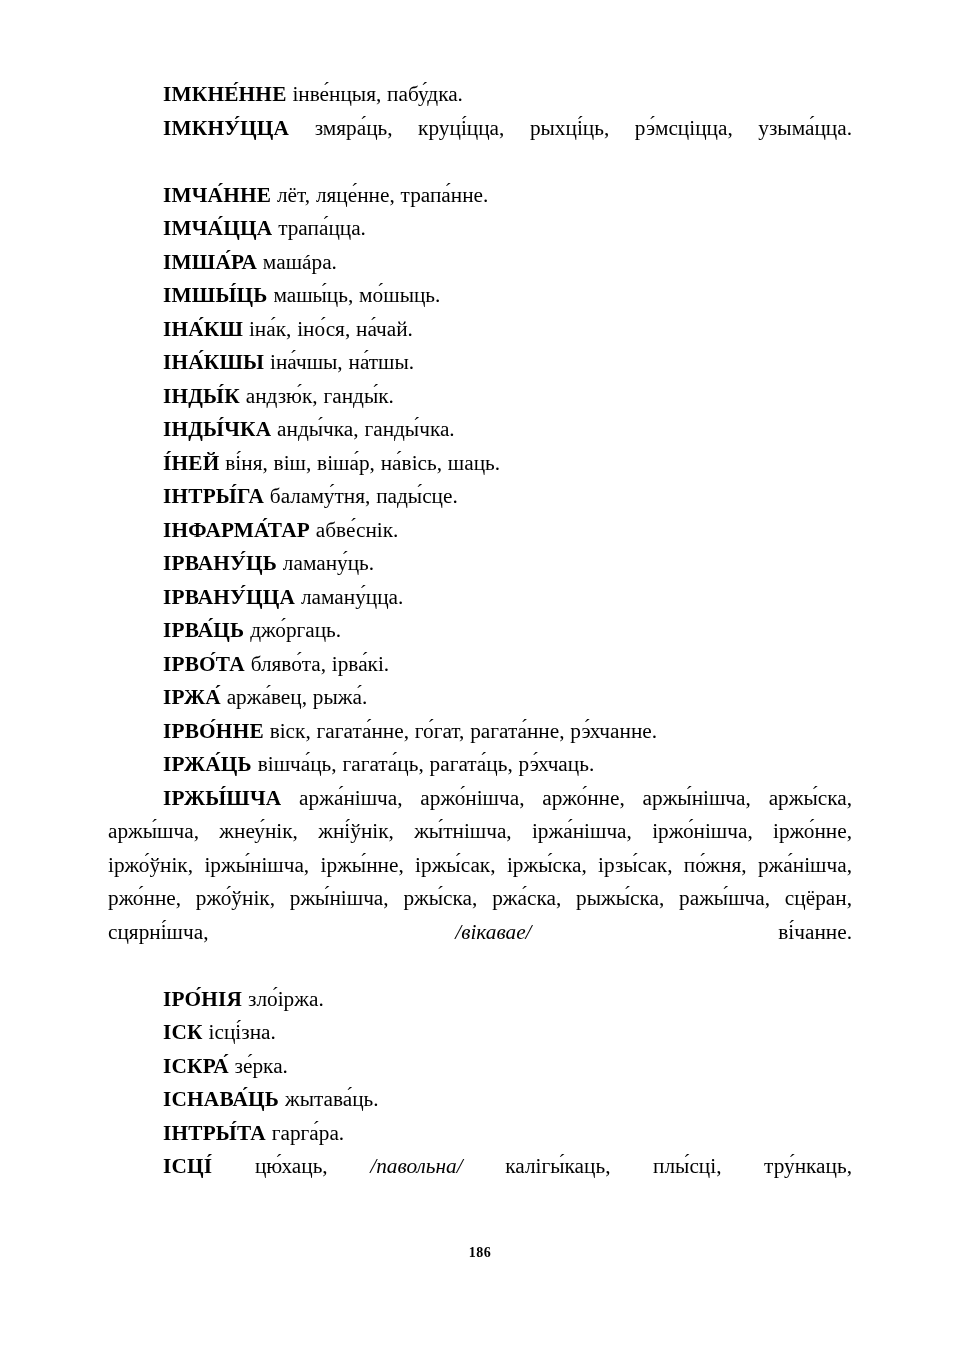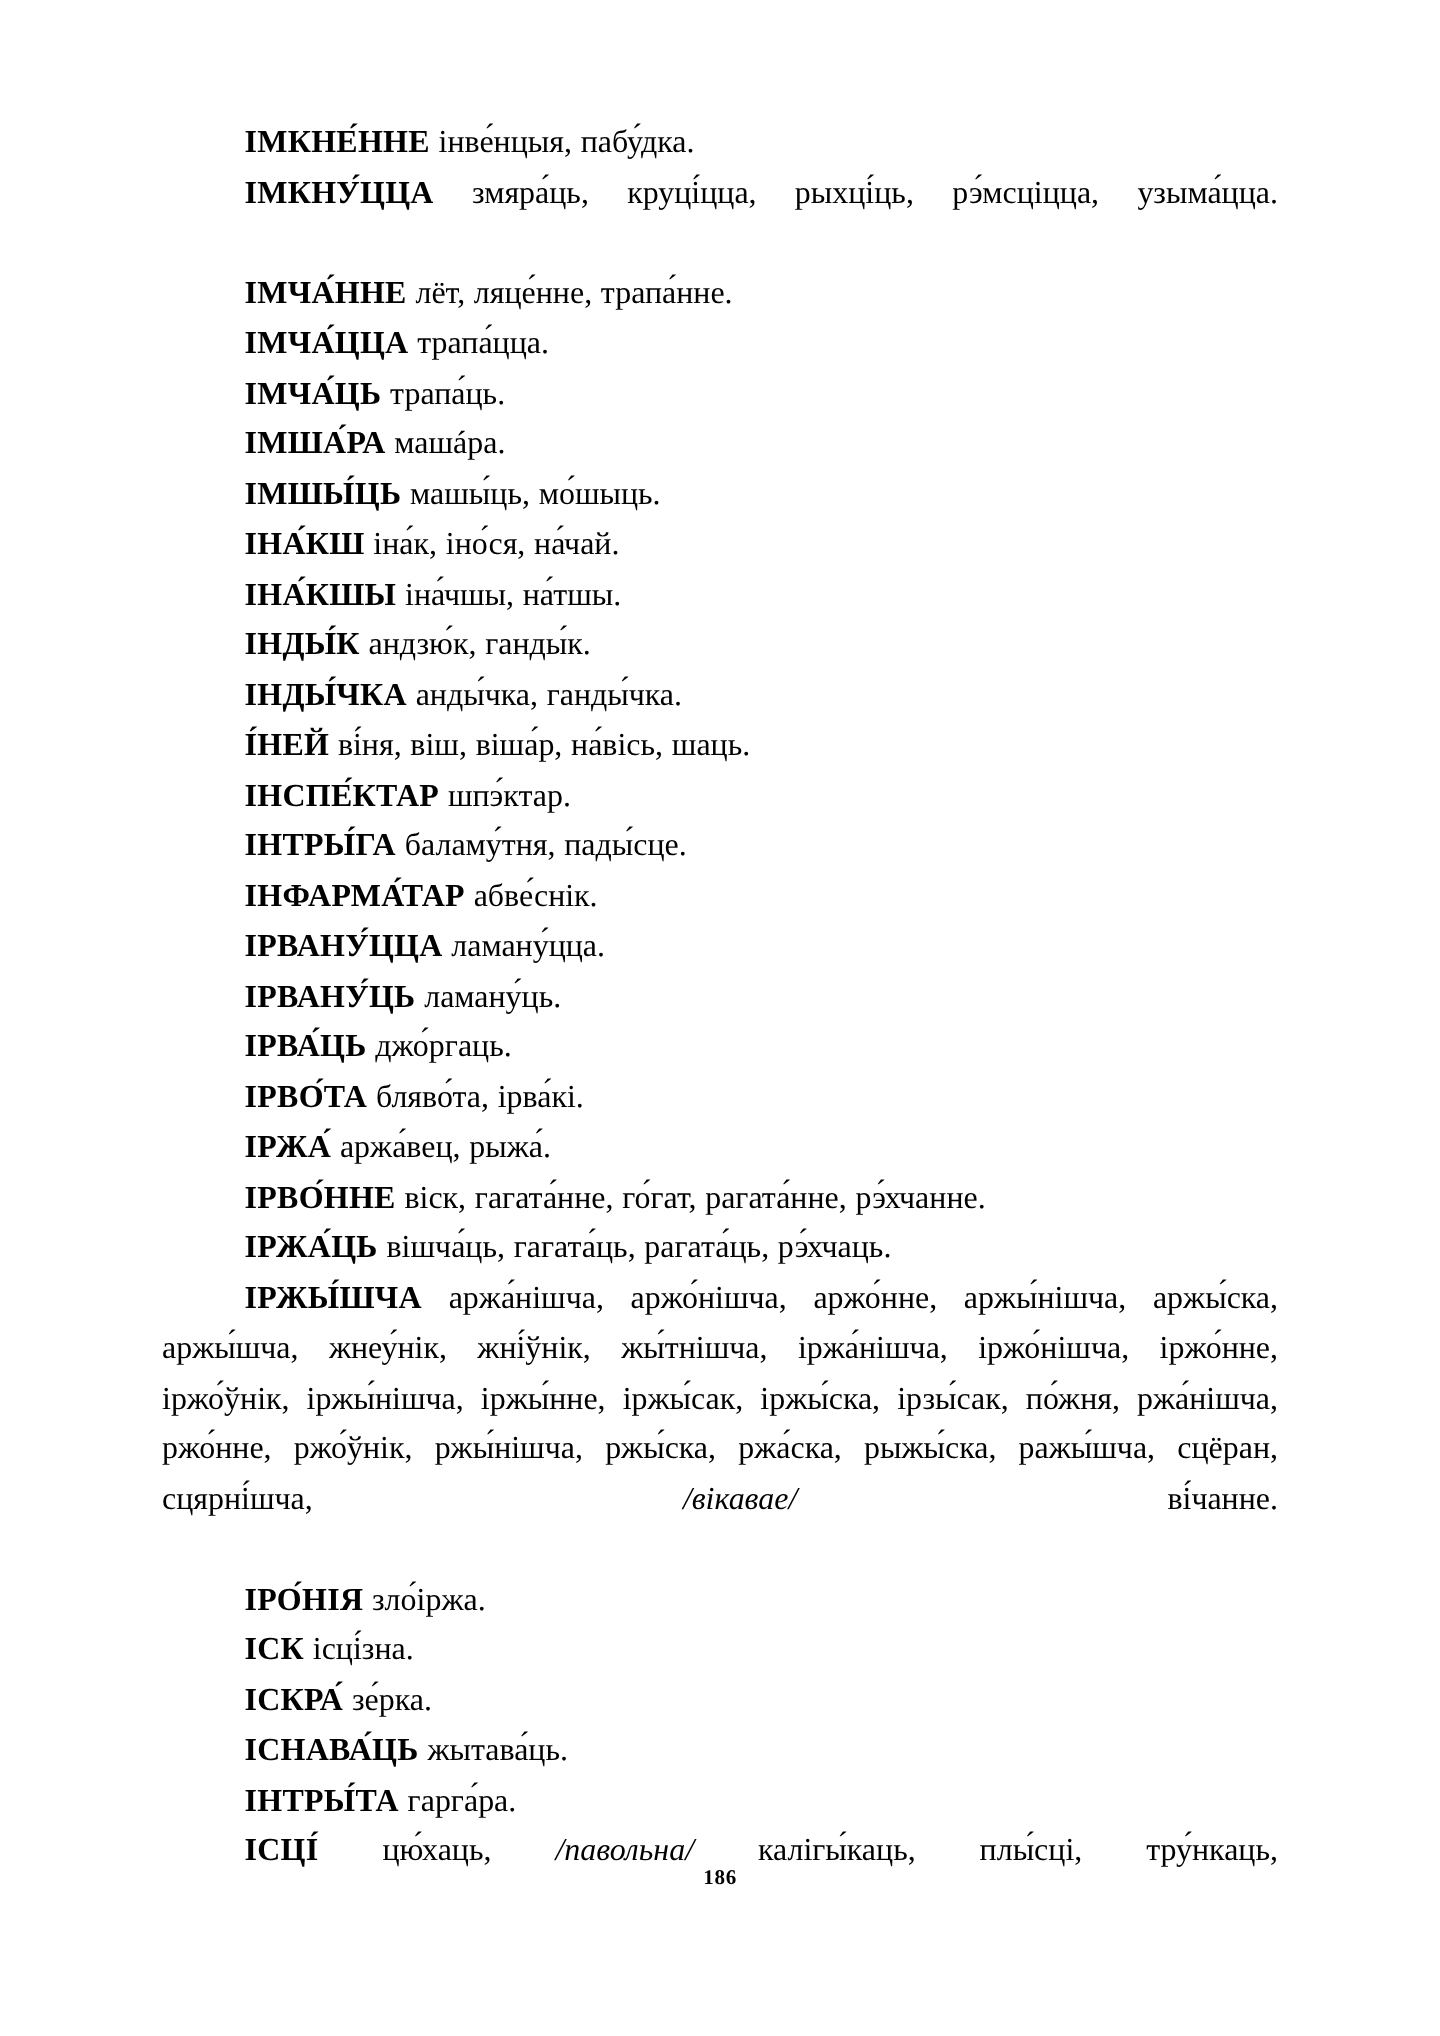--- a/index.html
+++ b/index.html
@@ -81,33 +81,31 @@
 </head>
 <body>
 
 <div id="page">
 
   <div id="text-column">
       <p class="entry nojustify"><span class="hw">ІМКНЕ́ННЕ</span> <span class="gloss">інве́нцыя, пабу́дка.</span></p>
       <p class="entry"><span class="hw">ІМКНУ́ЦЦА</span> <span class="gloss">змяра́ць, круці́цца, рыхці́ць, рэ́мсціцца, узыма́цца.</span></p>
       <p class="entry nojustify"><span class="hw">ІМЧА́ННЕ</span> <span class="gloss">лёт, ляце́нне, трапа́нне.</span></p>
       <p class="entry nojustify"><span class="hw">ІМЧА́ЦЦА</span> <span class="gloss">трапа́цца.</span></p>
-      <p class="entry nojustify"><span class="hw">ІМЧА́ЦЬ</span> <span class="gloss">трапа́ць.</span></p>
       <p class="entry nojustify"><span class="hw">ІМША́РА</span> <span class="gloss">машáра.</span></p>
       <p class="entry nojustify"><span class="hw">ІМШЫ́ЦЬ</span> <span class="gloss">машы́ць, мо́шыць.</span></p>
       <p class="entry nojustify"><span class="hw">ІНА́КШ</span> <span class="gloss">іна́к, іно́ся, на́чай.</span></p>
       <p class="entry nojustify"><span class="hw">ІНА́КШЫ</span> <span class="gloss">іна́чшы, на́тшы.</span></p>
       <p class="entry nojustify"><span class="hw">ІНДЫ́К</span> <span class="gloss">андзю́к, ганды́к.</span></p>
       <p class="entry nojustify"><span class="hw">ІНДЫ́ЧКА</span> <span class="gloss">анды́чка, ганды́чка.</span></p>
       <p class="entry nojustify"><span class="hw">І́НЕЙ</span> <span class="gloss">ві́ня, віш, віша́р, на́вісь, шаць.</span></p>
-      <p class="entry nojustify"><span class="hw">ІНСПЕ́КТАР</span> <span class="gloss">шпэ́ктар.</span></p>
       <p class="entry nojustify"><span class="hw">ІНТРЫ́ГА</span> <span class="gloss">баламу́тня, пады́сце.</span></p>
       <p class="entry nojustify"><span class="hw">ІНФАРМА́ТАР</span> <span class="gloss">абве́снік.</span></p>
+      <p class="entry nojustify"><span class="hw">ІРВАНУ́ЦЬ</span> <span class="gloss">ламану́ць.</span></p>
       <p class="entry nojustify"><span class="hw">ІРВАНУ́ЦЦА</span> <span class="gloss">ламану́цца.</span></p>
-      <p class="entry nojustify"><span class="hw">ІРВАНУ́ЦЬ</span> <span class="gloss">ламану́ць.</span></p>
       <p class="entry nojustify"><span class="hw">ІРВА́ЦЬ</span> <span class="gloss">джо́ргаць.</span></p>
       <p class="entry nojustify"><span class="hw">ІРВО́ТА</span> <span class="gloss">бляво́та, ірва́кі.</span></p>
       <p class="entry nojustify"><span class="hw">ІРЖА́</span> <span class="gloss">аржа́вец, рыжа́.</span></p>
       <p class="entry nojustify"><span class="hw">ІРВО́ННЕ</span> <span class="gloss">віск, гагата́нне, го́гат, рагата́нне, рэ́хчанне.</span></p>
       <p class="entry nojustify"><span class="hw">ІРЖА́ЦЬ</span> <span class="gloss">вішча́ць, гагата́ць, рагата́ць, рэ́хчаць.</span></p>
       <p class="entry"><span class="hw">ІРЖЫ́ШЧА</span> <span class="gloss">аржа́нішча, аржо́нішча, аржо́нне, аржы́нішча, аржы́ска, аржы́шча, жнеу́нік, жні́ўнік, жы́тнішча, іржа́нішча, іржо́нішча, іржо́нне, іржо́ўнік, іржы́нішча, іржы́нне, іржы́сак, іржы́ска, ірзы́сак, по́жня, ржа́нішча, ржо́нне, ржо́ўнік, ржы́нішча, ржы́ска, ржа́ска, рыжы́ска, ражы́шча, сцёран, сцярні́шча, </span><span class="note">/вікавае/</span><span class="gloss"> ві́чанне.</span></p>
       <p class="entry nojustify"><span class="hw">ІРО́НІЯ</span> <span class="gloss">зло́іржа.</span></p>
       <p class="entry nojustify"><span class="hw">ІСК</span> <span class="gloss">ісці́зна.</span></p>
       <p class="entry nojustify"><span class="hw">ІСКРА́</span> <span class="gloss">зе́рка.</span></p>
       <p class="entry nojustify"><span class="hw">ІСНАВА́ЦЬ</span> <span class="gloss">жытава́ць.</span></p>

